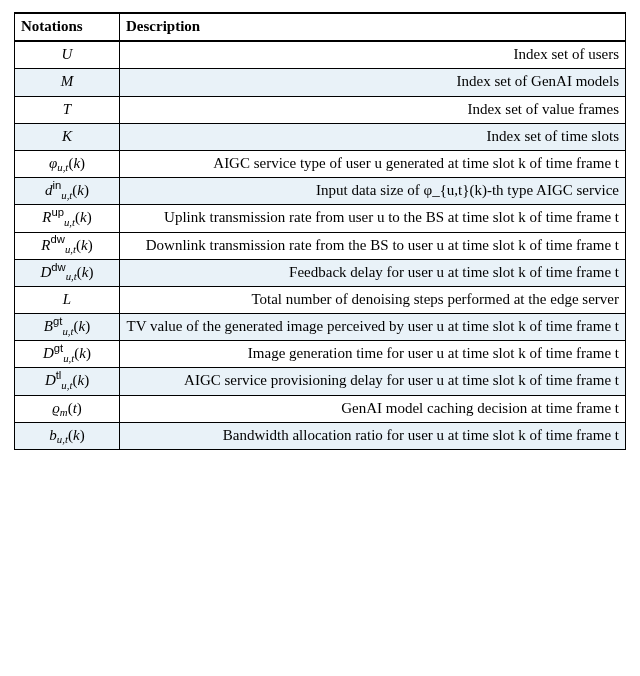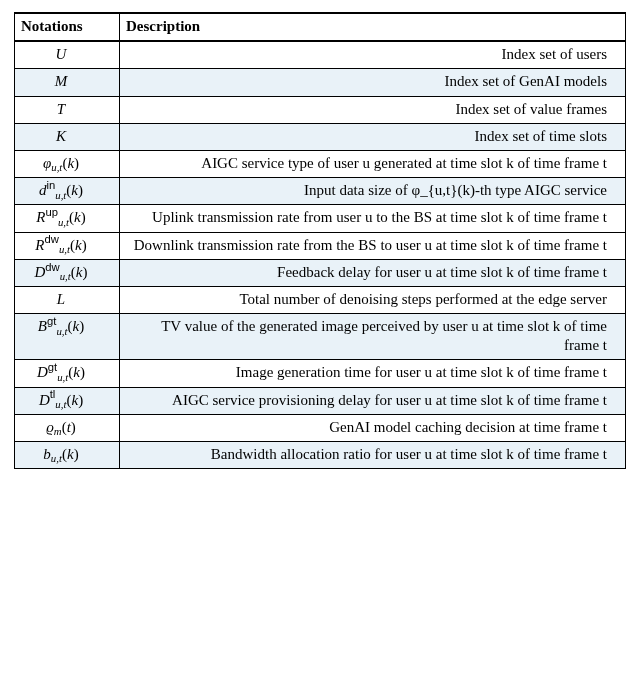--- a/index.html
+++ b/index.html
@@ -16,21 +16,21 @@
   }
   table {
     border-collapse: collapse;
     width: 100%;
     table-layout: fixed;
   }
   col.notcol { width: 105px; }
   col.desccol { width: auto; }
   th, td {
     border: 1px solid #000;
-    padding: 3px 18px 4px 6px;
+    padding: 3px 6px 4px 6px;
     vertical-align: top;
     line-height: 1.28;
   }
   th {
     font-weight: bold;
     text-align: left;
     background: #ffffff;
   }
   thead tr {
     border-top: 2px solid #000;

